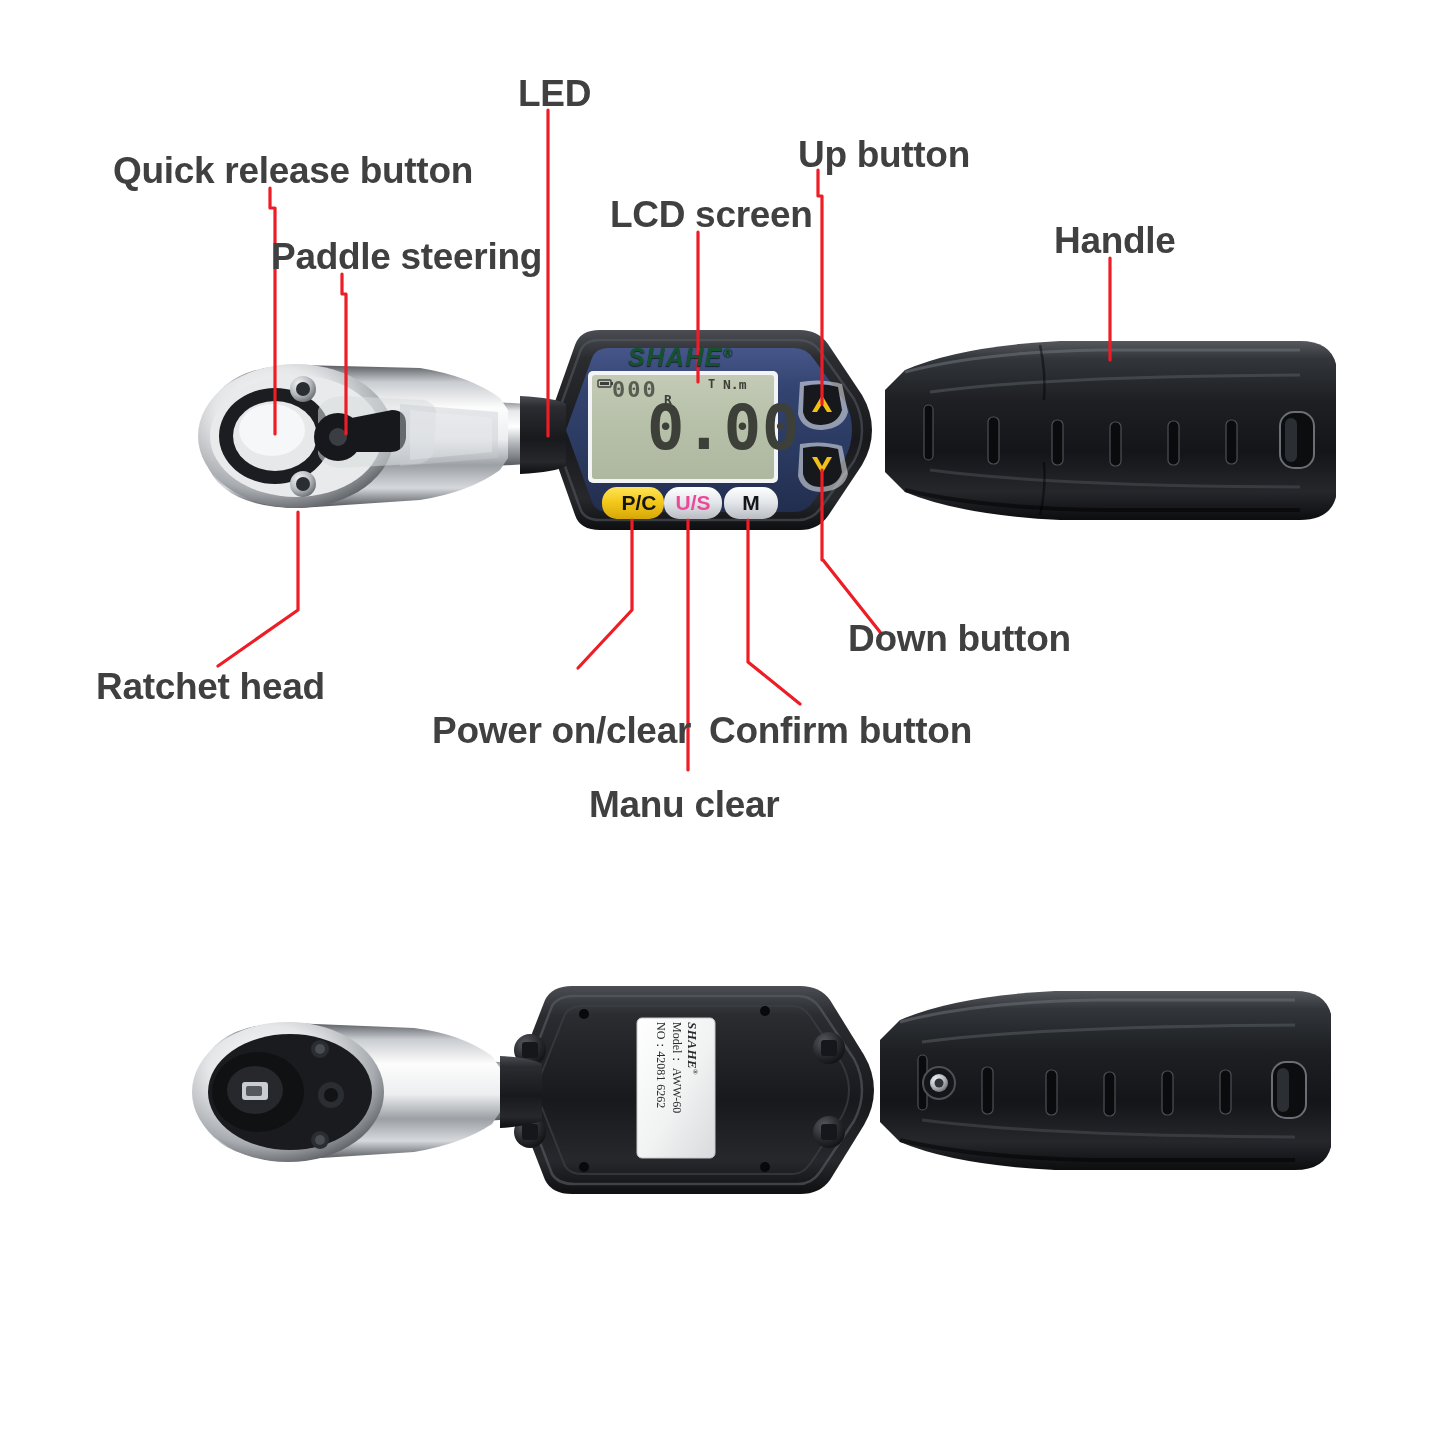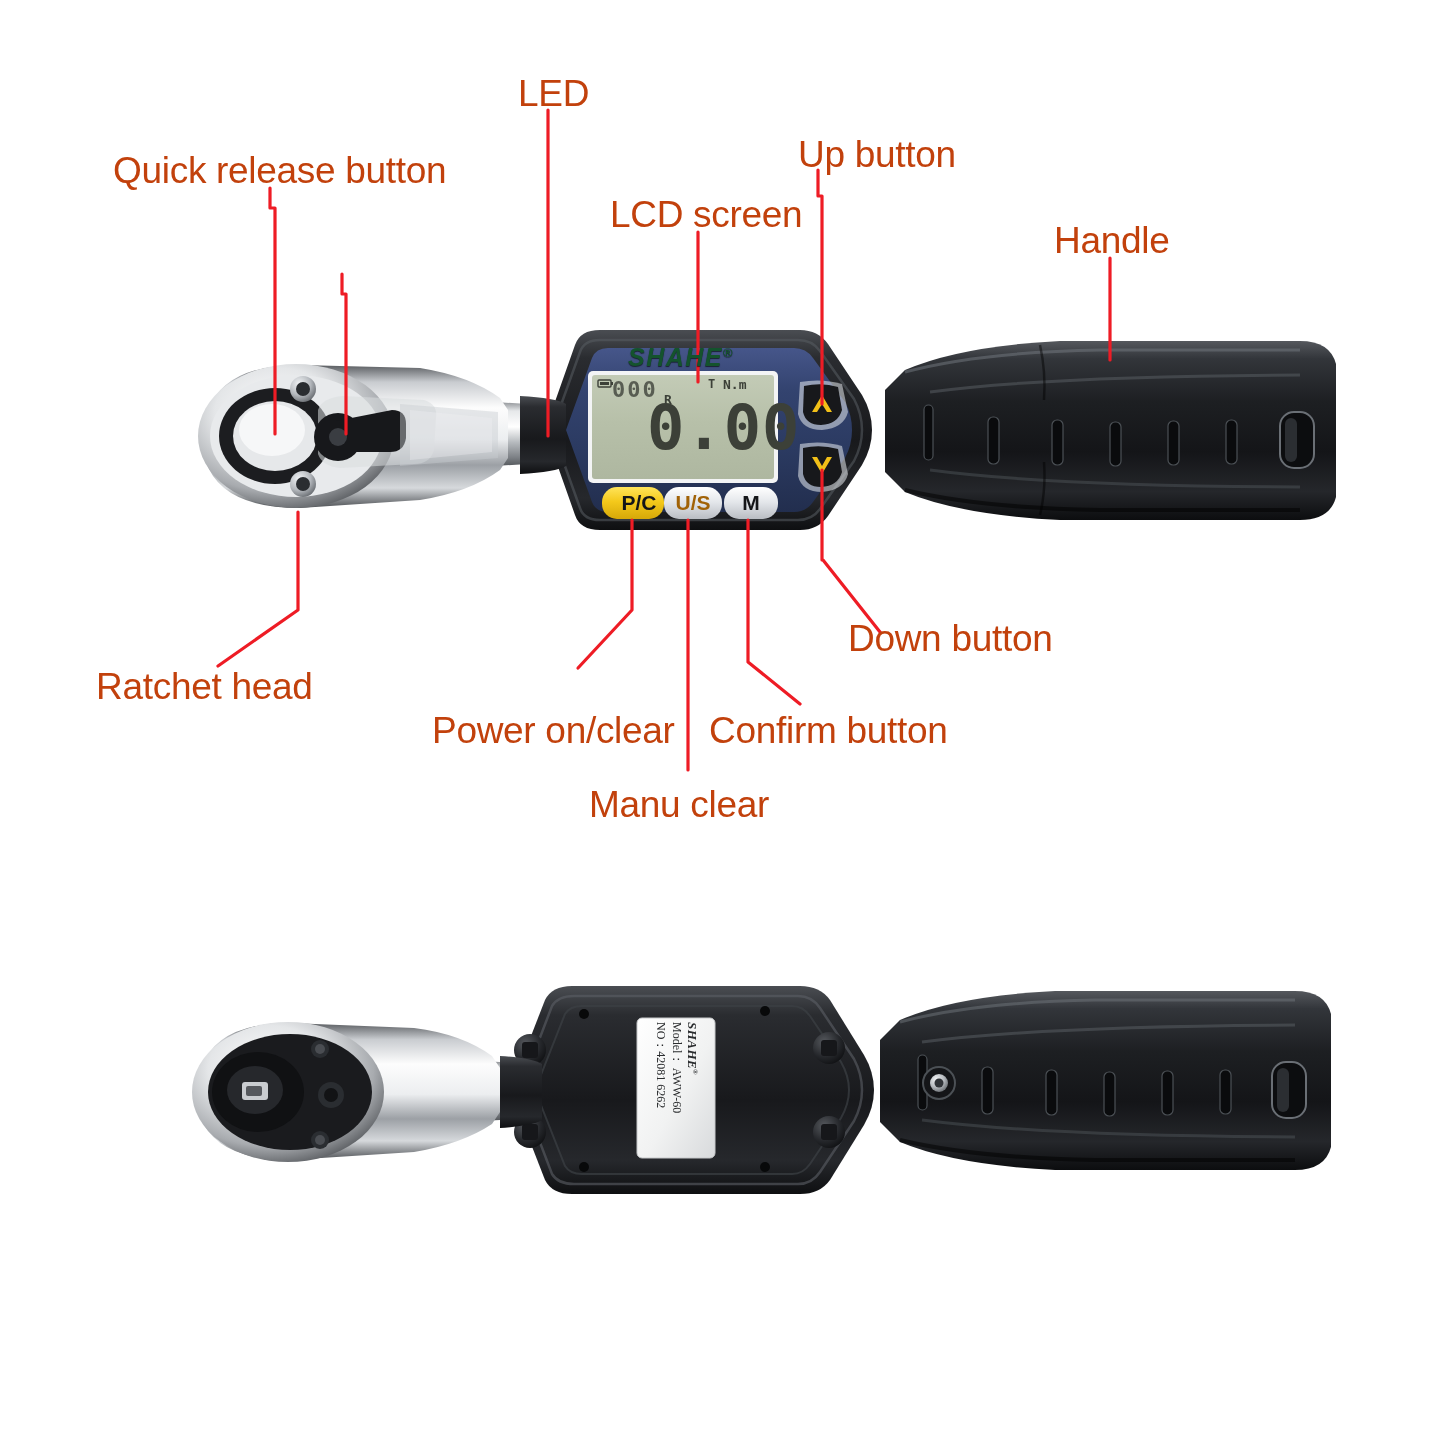--- a/index.html
+++ b/index.html
@@ -7,24 +7,24 @@
     width:1440px;height:1440px;
     background:#ffffff;
     font-family:"Liberation Sans", sans-serif;
     position:relative;
     overflow:hidden;
   }
   #stage{position:absolute;left:0;top:0;width:1440px;height:1440px;}
   svg.layer{position:absolute;left:0;top:0;width:1440px;height:1440px;}
   .anno{
     position:absolute;
-    color:#c2410c;
+    color:#404040;
     font-size:37px;
     font-family:"Liberation Sans", sans-serif;
-    font-weight:400;
+    font-weight:700;
     white-space:nowrap;
     letter-spacing:-0.3px;
     line-height:1;
     text-align:right;
   }
 </style>
 </head>
 <body>
 
 <div id="stage">
@@ -317,21 +317,21 @@
     <span style="position:absolute;left:55px;top:22px;font-size:62px;font-weight:700;letter-spacing:1px;line-height:1;">0.00</span>
   </div>
 
   <div style="position:absolute;left:628px;top:343px;font-size:25px;font-style:italic;font-weight:700;color:#14532d;letter-spacing:1.5px;font-family:'Liberation Sans',sans-serif;text-shadow:0 1px 1px rgba(0,0,0,.6);">
     <span>SHAHE</span><span style="font-size:13px;vertical-align:super;font-style:normal;">®</span>
   </div>
 
   <div style="position:absolute;left:602px;top:487px;width:74px;height:32px;display:flex;align-items:center;justify-content:center;font-size:21px;font-weight:700;color:#141518;font-family:'Liberation Sans',sans-serif;">
     <span>P/C</span>
   </div>
-  <div style="position:absolute;left:664px;top:487px;width:58px;height:32px;display:flex;align-items:center;justify-content:center;font-size:21px;font-weight:700;color:#a16207;font-family:'Liberation Sans',sans-serif;">
+  <div style="position:absolute;left:664px;top:487px;width:58px;height:32px;display:flex;align-items:center;justify-content:center;font-size:21px;font-weight:700;color:#ec4899;font-family:'Liberation Sans',sans-serif;">
     <span>U/S</span>
   </div>
   <div style="position:absolute;left:724px;top:487px;width:54px;height:32px;display:flex;align-items:center;justify-content:center;font-size:21px;font-weight:700;color:#141518;font-family:'Liberation Sans',sans-serif;">
     <span>M</span>
   </div>
   <div style="position:absolute;left:798px;top:380px;width:50px;height:50px;"></div>
   <div style="position:absolute;left:798px;top:442px;width:50px;height:50px;"></div>
 
   <div style="position:absolute;left:637px;top:1018px;width:78px;height:140px;">
     <div style="position:absolute;left:-31px;top:31px;width:140px;height:78px;transform:rotate(90deg);display:flex;flex-direction:column;justify-content:center;padding-left:4px;box-sizing:border-box;font-family:'Liberation Serif',serif;color:#2a2c2e;">
@@ -341,19 +341,20 @@
       <div style="font-size:12px;line-height:1.3;">Model： AWW-60</div>
       <div style="font-size:12px;line-height:1.3;">NO：42081 6262</div>
     </div>
   </div>
 
   <div class="anno" style="left:518px;top:75px;">LED</div>
   <div class="anno" style="left:798px;top:136px;">Up button</div>
   <div class="anno" style="left:113px;top:152px;">Quick release button</div>
   <div class="anno" style="left:610px;top:196px;">LCD screen</div>
   <div class="anno" style="left:1054px;top:222px;">Handle</div>
+  <div class="anno" style="left:271px;top:238px;">Paddle steering</div>
   <div class="anno" style="left:848px;top:620px;">Down button</div>
   <div class="anno" style="left:96px;top:668px;">Ratchet head</div>
   <div class="anno" style="left:709px;top:712px;">Confirm button</div>
   <div class="anno" style="left:432px;top:712px;">Power on/clear</div>
   <div class="anno" style="left:589px;top:786px;">Manu clear</div>
 
 </div>
 
 </body></html>

